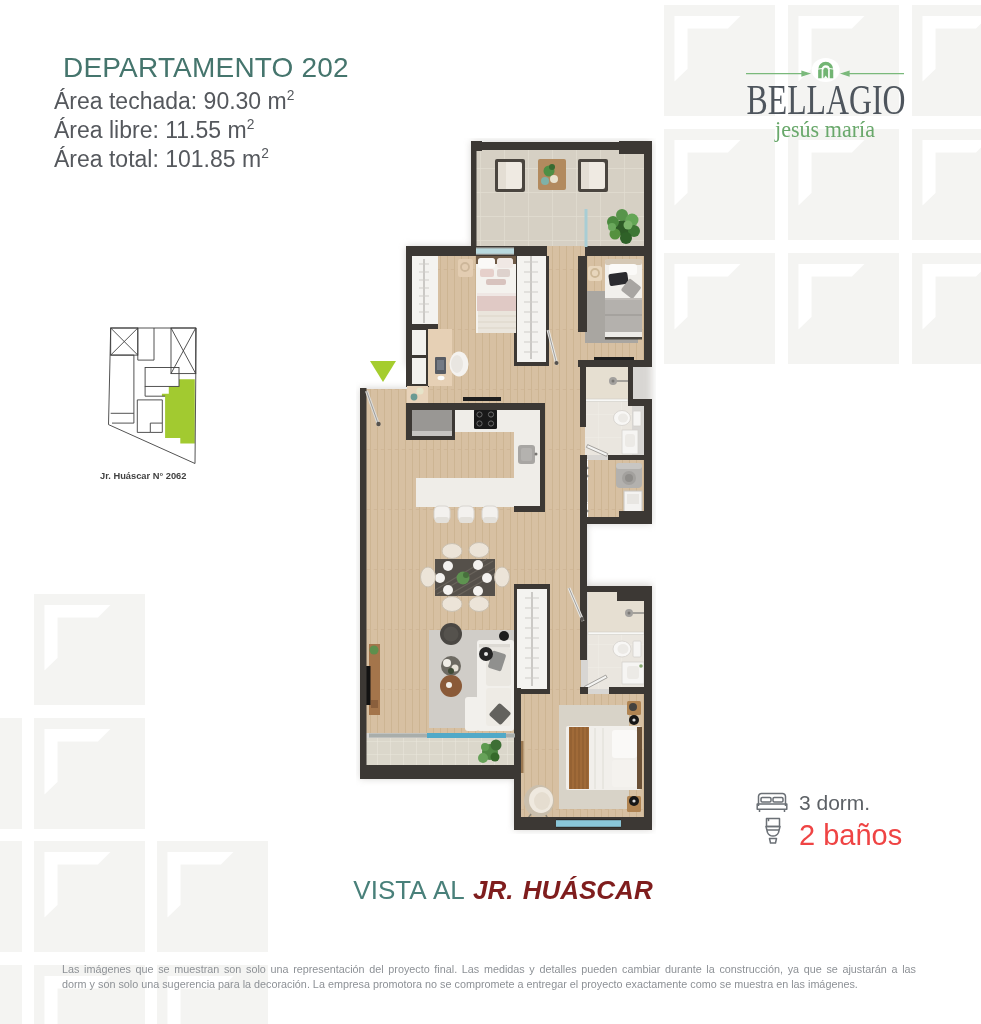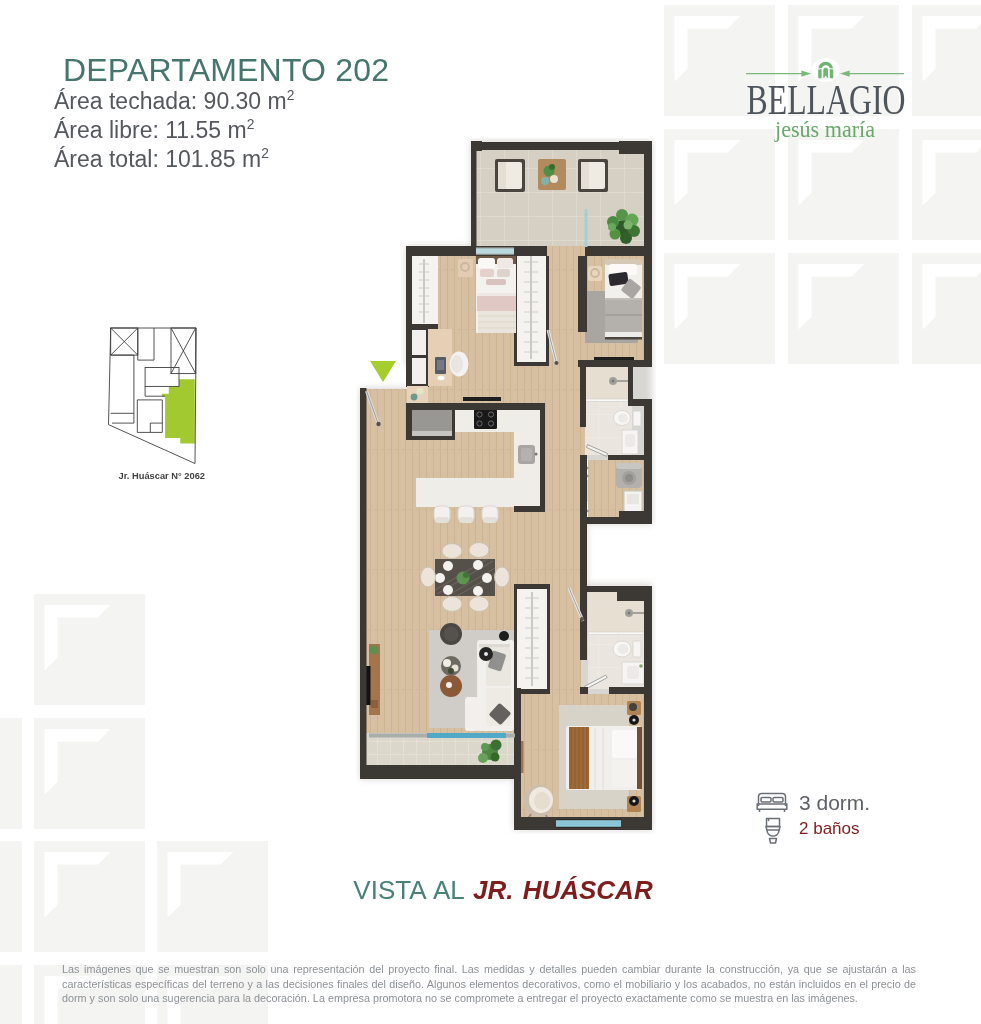--- a/index.html
+++ b/index.html
@@ -1,24 +1,24 @@
 <!DOCTYPE html>
 <html><head>
 <meta charset="utf-8">
 <style>
   html,body{margin:0;padding:0;}
   body{width:981px;height:1024px;position:relative;background:#ffffff;overflow:hidden;
        font-family:"Liberation Sans", sans-serif;}
   .abs{position:absolute;}
-  .title{left:63px;top:52px;font-size:32px;color:#45756d;letter-spacing:0.2px;}
+  .title{left:63px;top:52px;font-size:28px;color:#45756d;letter-spacing:0.2px;}
   .areas{left:54px;top:84px;font-size:23px;color:#55585d;line-height:23.4px;}
   .areas sup{font-size:13.8px;}
-  .lotlabel{left:100px;top:471px;width:105px;text-align:right;font-size:9.3px;font-weight:700;color:#414141;}
+  .lotlabel{left:100px;top:471px;width:105px;text-align:left;font-size:9.3px;font-weight:700;color:#414141;}
   .dorm{left:799px;top:791px;font-size:21px;color:#5d6166;}
-  .banos{left:799px;top:819px;font-size:17px;color:#7f1d1d;text-align:center;}
+  .banos{left:799px;top:819px;font-size:29px;color:#ef4444;text-align:center;}
   .vista{left:0px;top:875px;width:1006px;text-align:center;font-size:26px;letter-spacing:0px;word-spacing:2px;color:#49807a;}
   .vista b{color:#7f1d1d;font-style:italic;}
   .disc{left:62px;top:926px;width:854px;font-size:10.8px;line-height:14.6px;color:#8d9196;margin-top:36px;}
   .disc div{text-align:justify;text-align-last:justify;}
   .disc div:last-child{text-align-last:left;}
 </style>
 </head>
 <body>
 
 <svg class="abs" style="left:0px;top:0px" width="981" height="1024" viewBox="0 0 981 1024">
@@ -620,15 +620,14 @@
     <path d="M4,13 h12"></path>
     <path d="M6.5,21.5 h7 l-1,4.5 h-5 Z"></path>
   </g>
 </svg>
 <div class="abs banos">2 baños</div>
 
 <div class="abs vista">VISTA AL <b>JR. HUÁSCAR</b></div>
 
 <div class="abs disc">
   <div>Las imágenes que se muestran son solo una representación del proyecto final. Las medidas y detalles pueden cambiar durante la construcción, ya que se ajustarán a las</div>
-  <div>características específicas del terreno y a las decisiones finales del diseño. Algunos elementos decorativos, como el mobiliario y los acabados, no están incluidos en el precio de</div>
   <div>dorm y son solo una sugerencia para la decoración. La empresa promotora no se compromete a entregar el proyecto exactamente como se muestra en las imágenes.</div>
 </div>
 
 </body></html>

